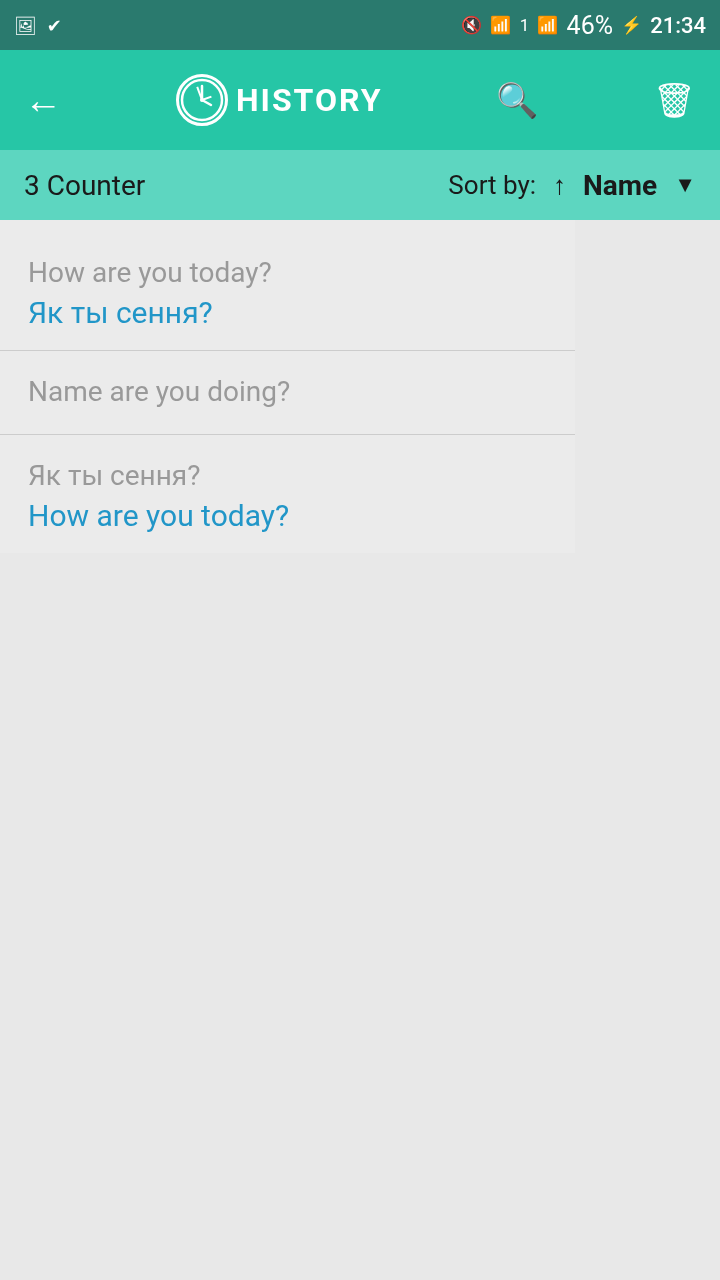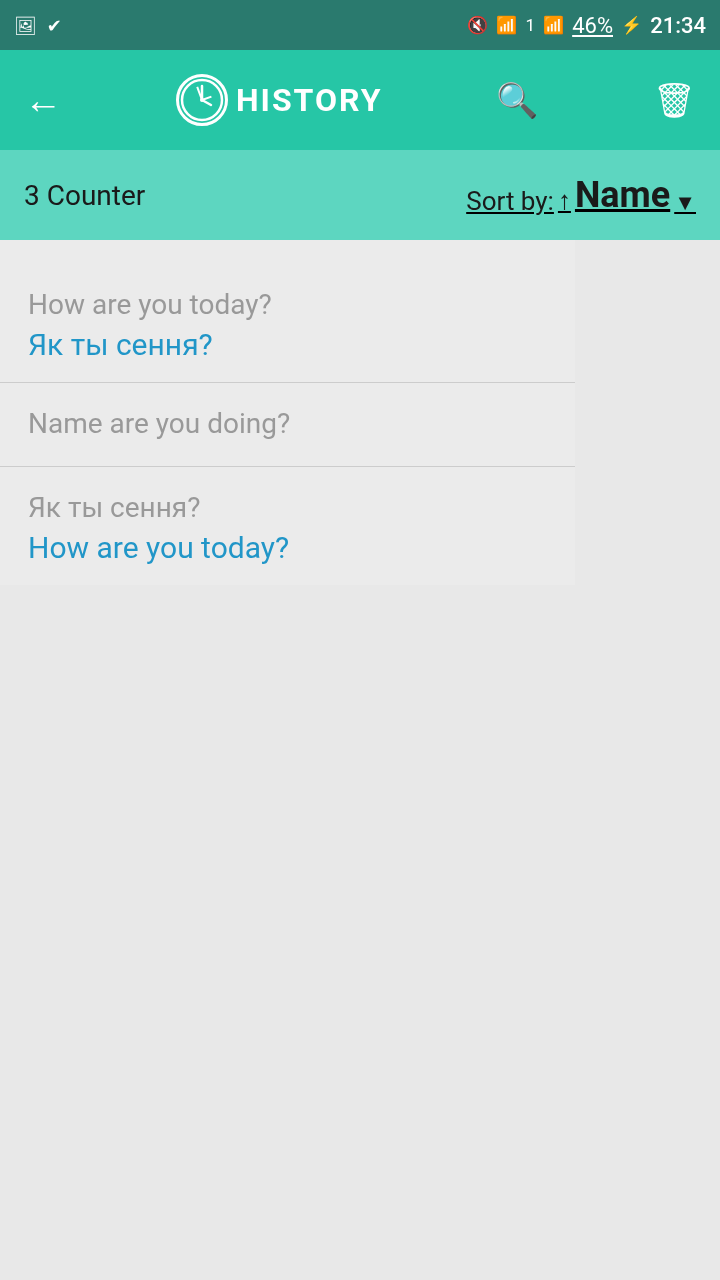--- a/index.html
+++ b/index.html
@@ -100,62 +100,61 @@
     }
     .app-bar-icon {
       color: white;
       font-size: 34px;
       cursor: pointer;
     }
 
     
     .sort-bar {
       width: 720px;
-      height: 90px;
+      height: 70px;
       background: #5dd6c0;
       display: flex;
       align-items: center;
       justify-content: space-between;
       padding: 0 24px;
     }
     .counter-text {
       font-size: 28px;
       color: #1a1a1a;
       font-weight: 400;
     }
     .sort-controls {
       display: flex;
-      align-items: flex-end;
-      gap: 4px;
-      text-decoration: underline;
+      align-items: center;
+      gap: 17px;
     }
     .sort-by-label {
       font-size: 26px;
       color: #1a1a1a;
     }
     .sort-arrow {
       font-size: 26px;
       color: #1a1a1a;
       font-weight: bold;
     }
     .sort-name {
-      font-size: 36px;
+      font-size: 28px;
       font-weight: 700;
       color: #1a1a1a;
     }
     .sort-dropdown {
       font-size: 22px;
       color: #1a1a1a;
     }
 
     
     .list-container {
       width: 575px;
       background: #ebebeb;
-      padding-top: 24px;
+      padding-top: 12px;
     }
     .list-item {
       background: #ebebeb;
       padding: 24px 28px 20px 28px;
       border-bottom: 1px solid #cccccc;
     }
     .list-item:last-child {
       border-bottom: none;
     }
     .item-primary {
@@ -182,21 +181,21 @@
 <div class="status-bar">
   <div class="status-left">
     <span class="status-icon">🖼</span>
     <span class="status-icon">✔</span>
   </div>
   <div class="status-right">
     <span style="font-size:17px;">🔇</span>
     <span style="font-size:17px;">📶</span>
     <span style="font-size:17px;">1</span>
     <span style="font-size:17px;">📶</span>
-    <span style="font-size:22px;text-decoration:underline;">46%</span>
+    <span style="font-size:25px;">46%</span>
     <span style="font-size:17px;">⚡</span>
     <span class="status-time">21:34</span>
   </div>
 </div>
 
 <div class="app-bar">
   <span class="app-bar-icon" style="font-size:38px; font-weight:300;">←</span>
 
   <div class="app-bar-center">
     <div class="clock-icon">

